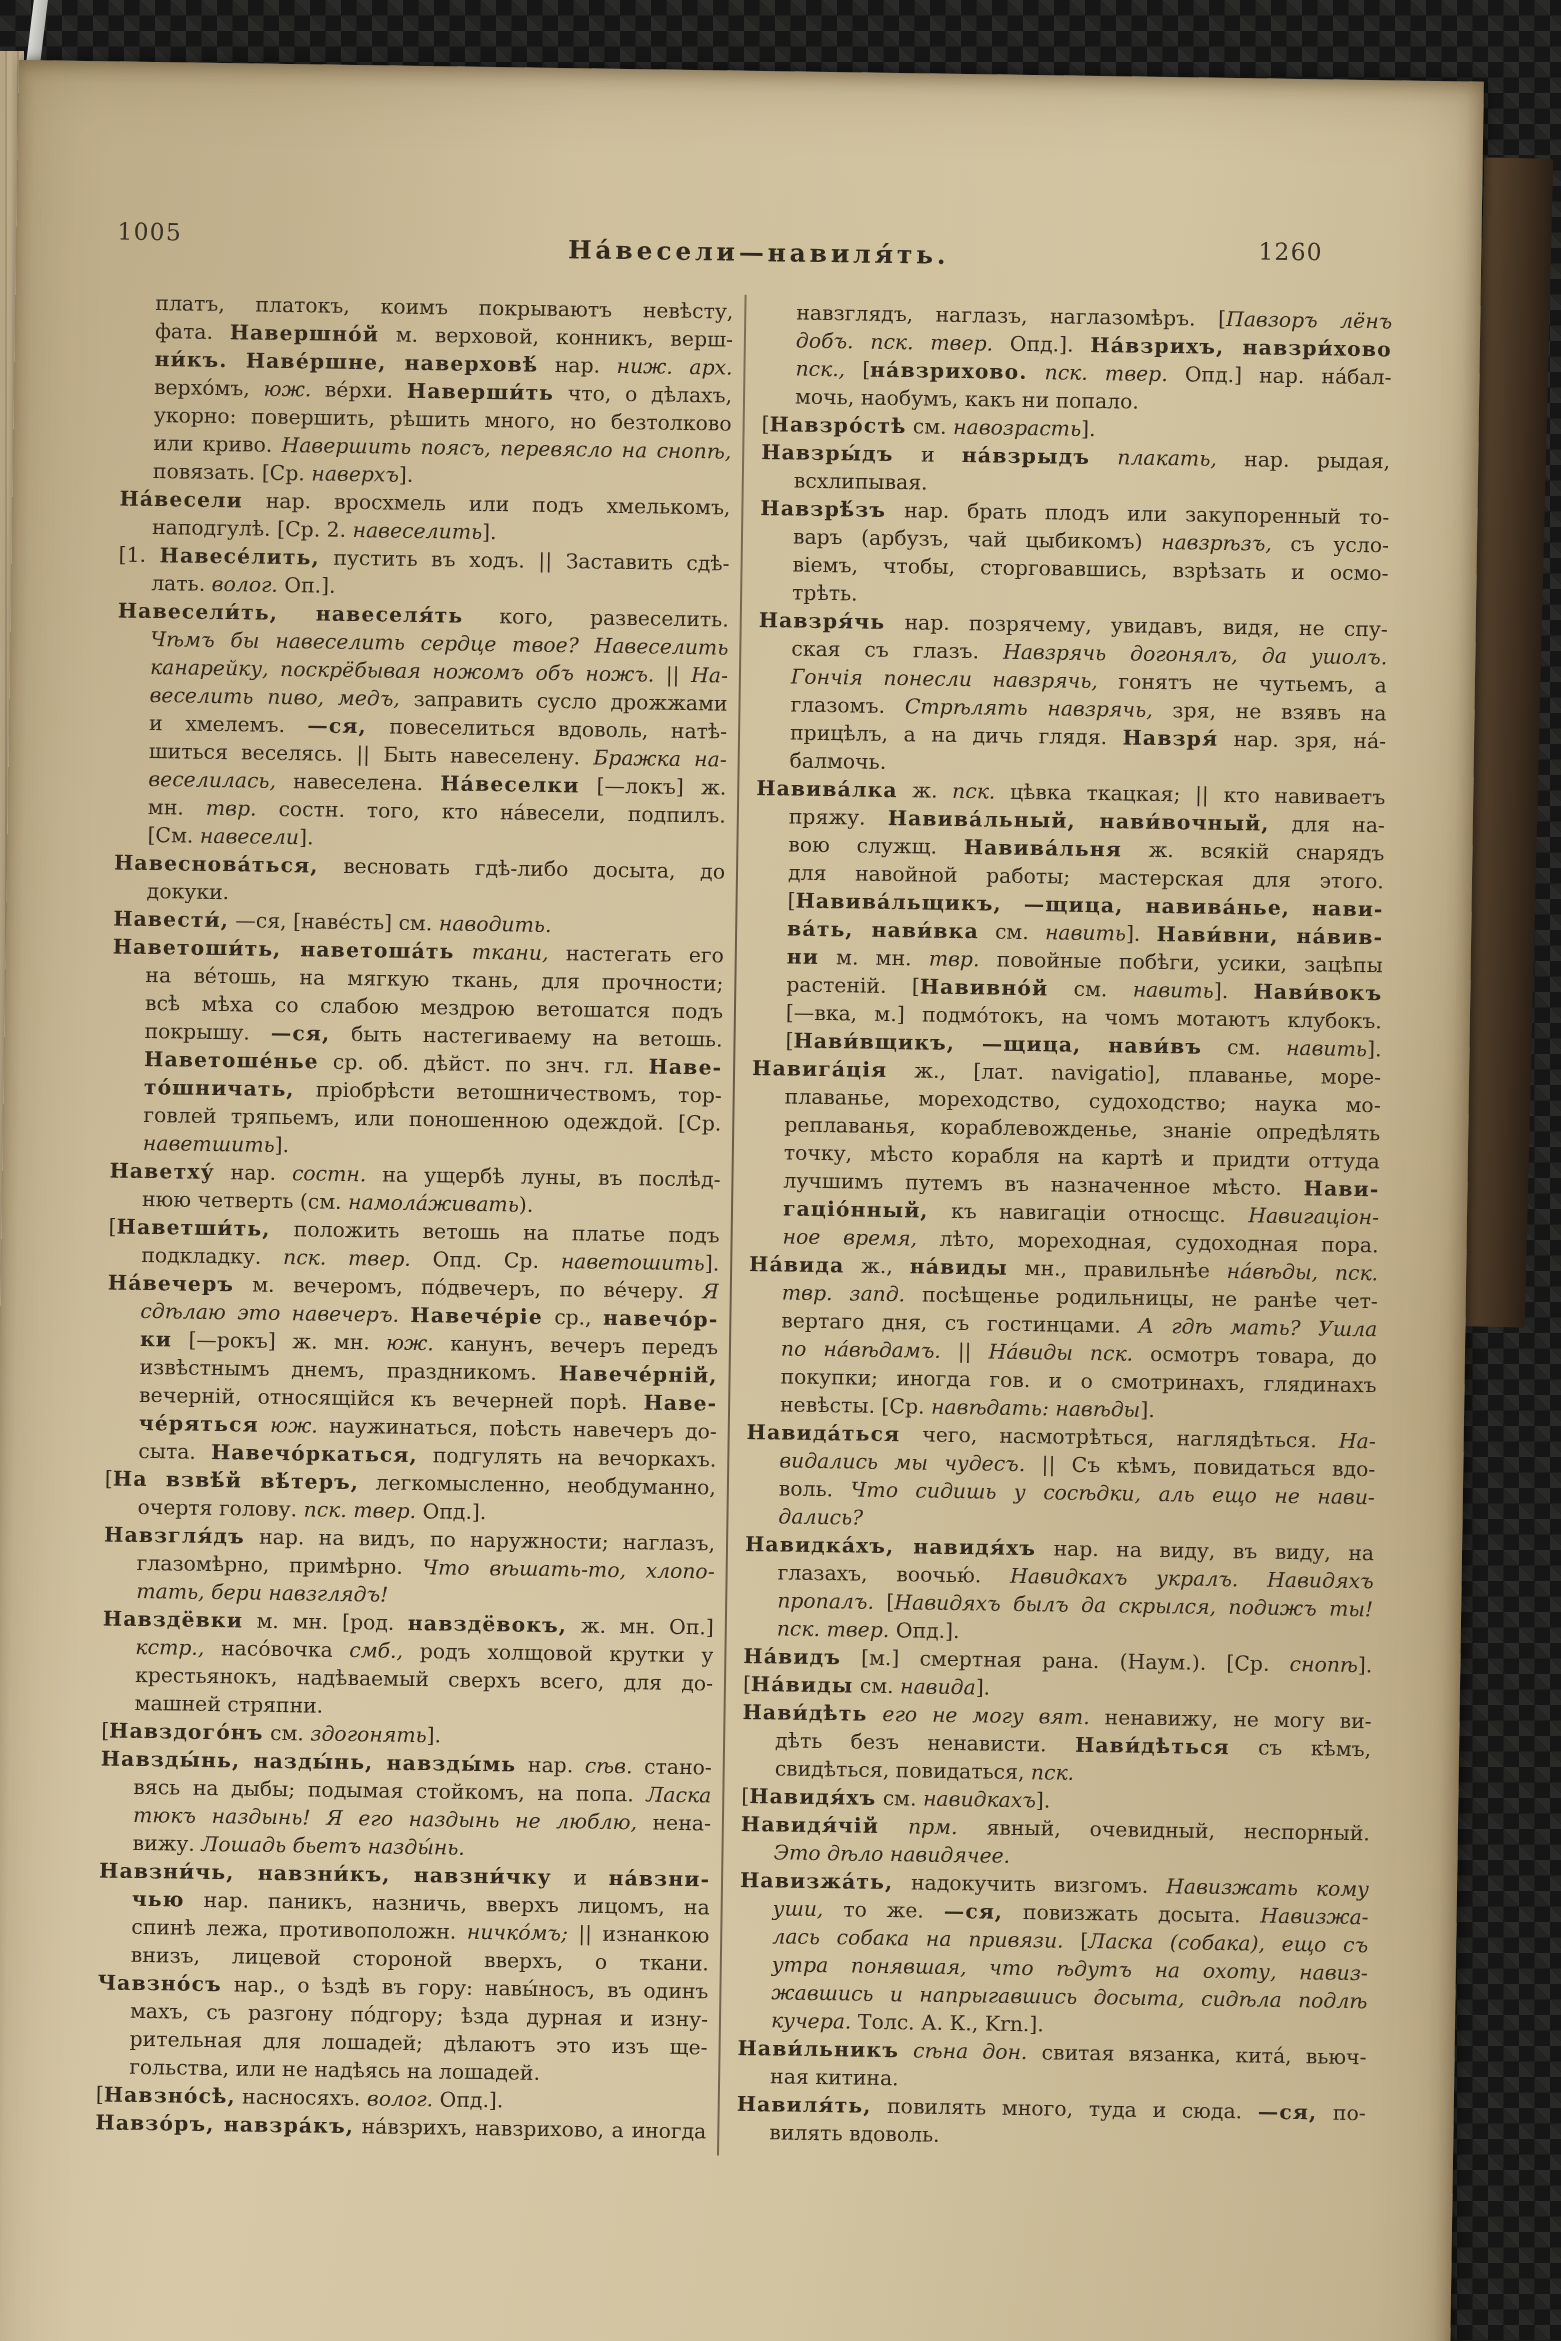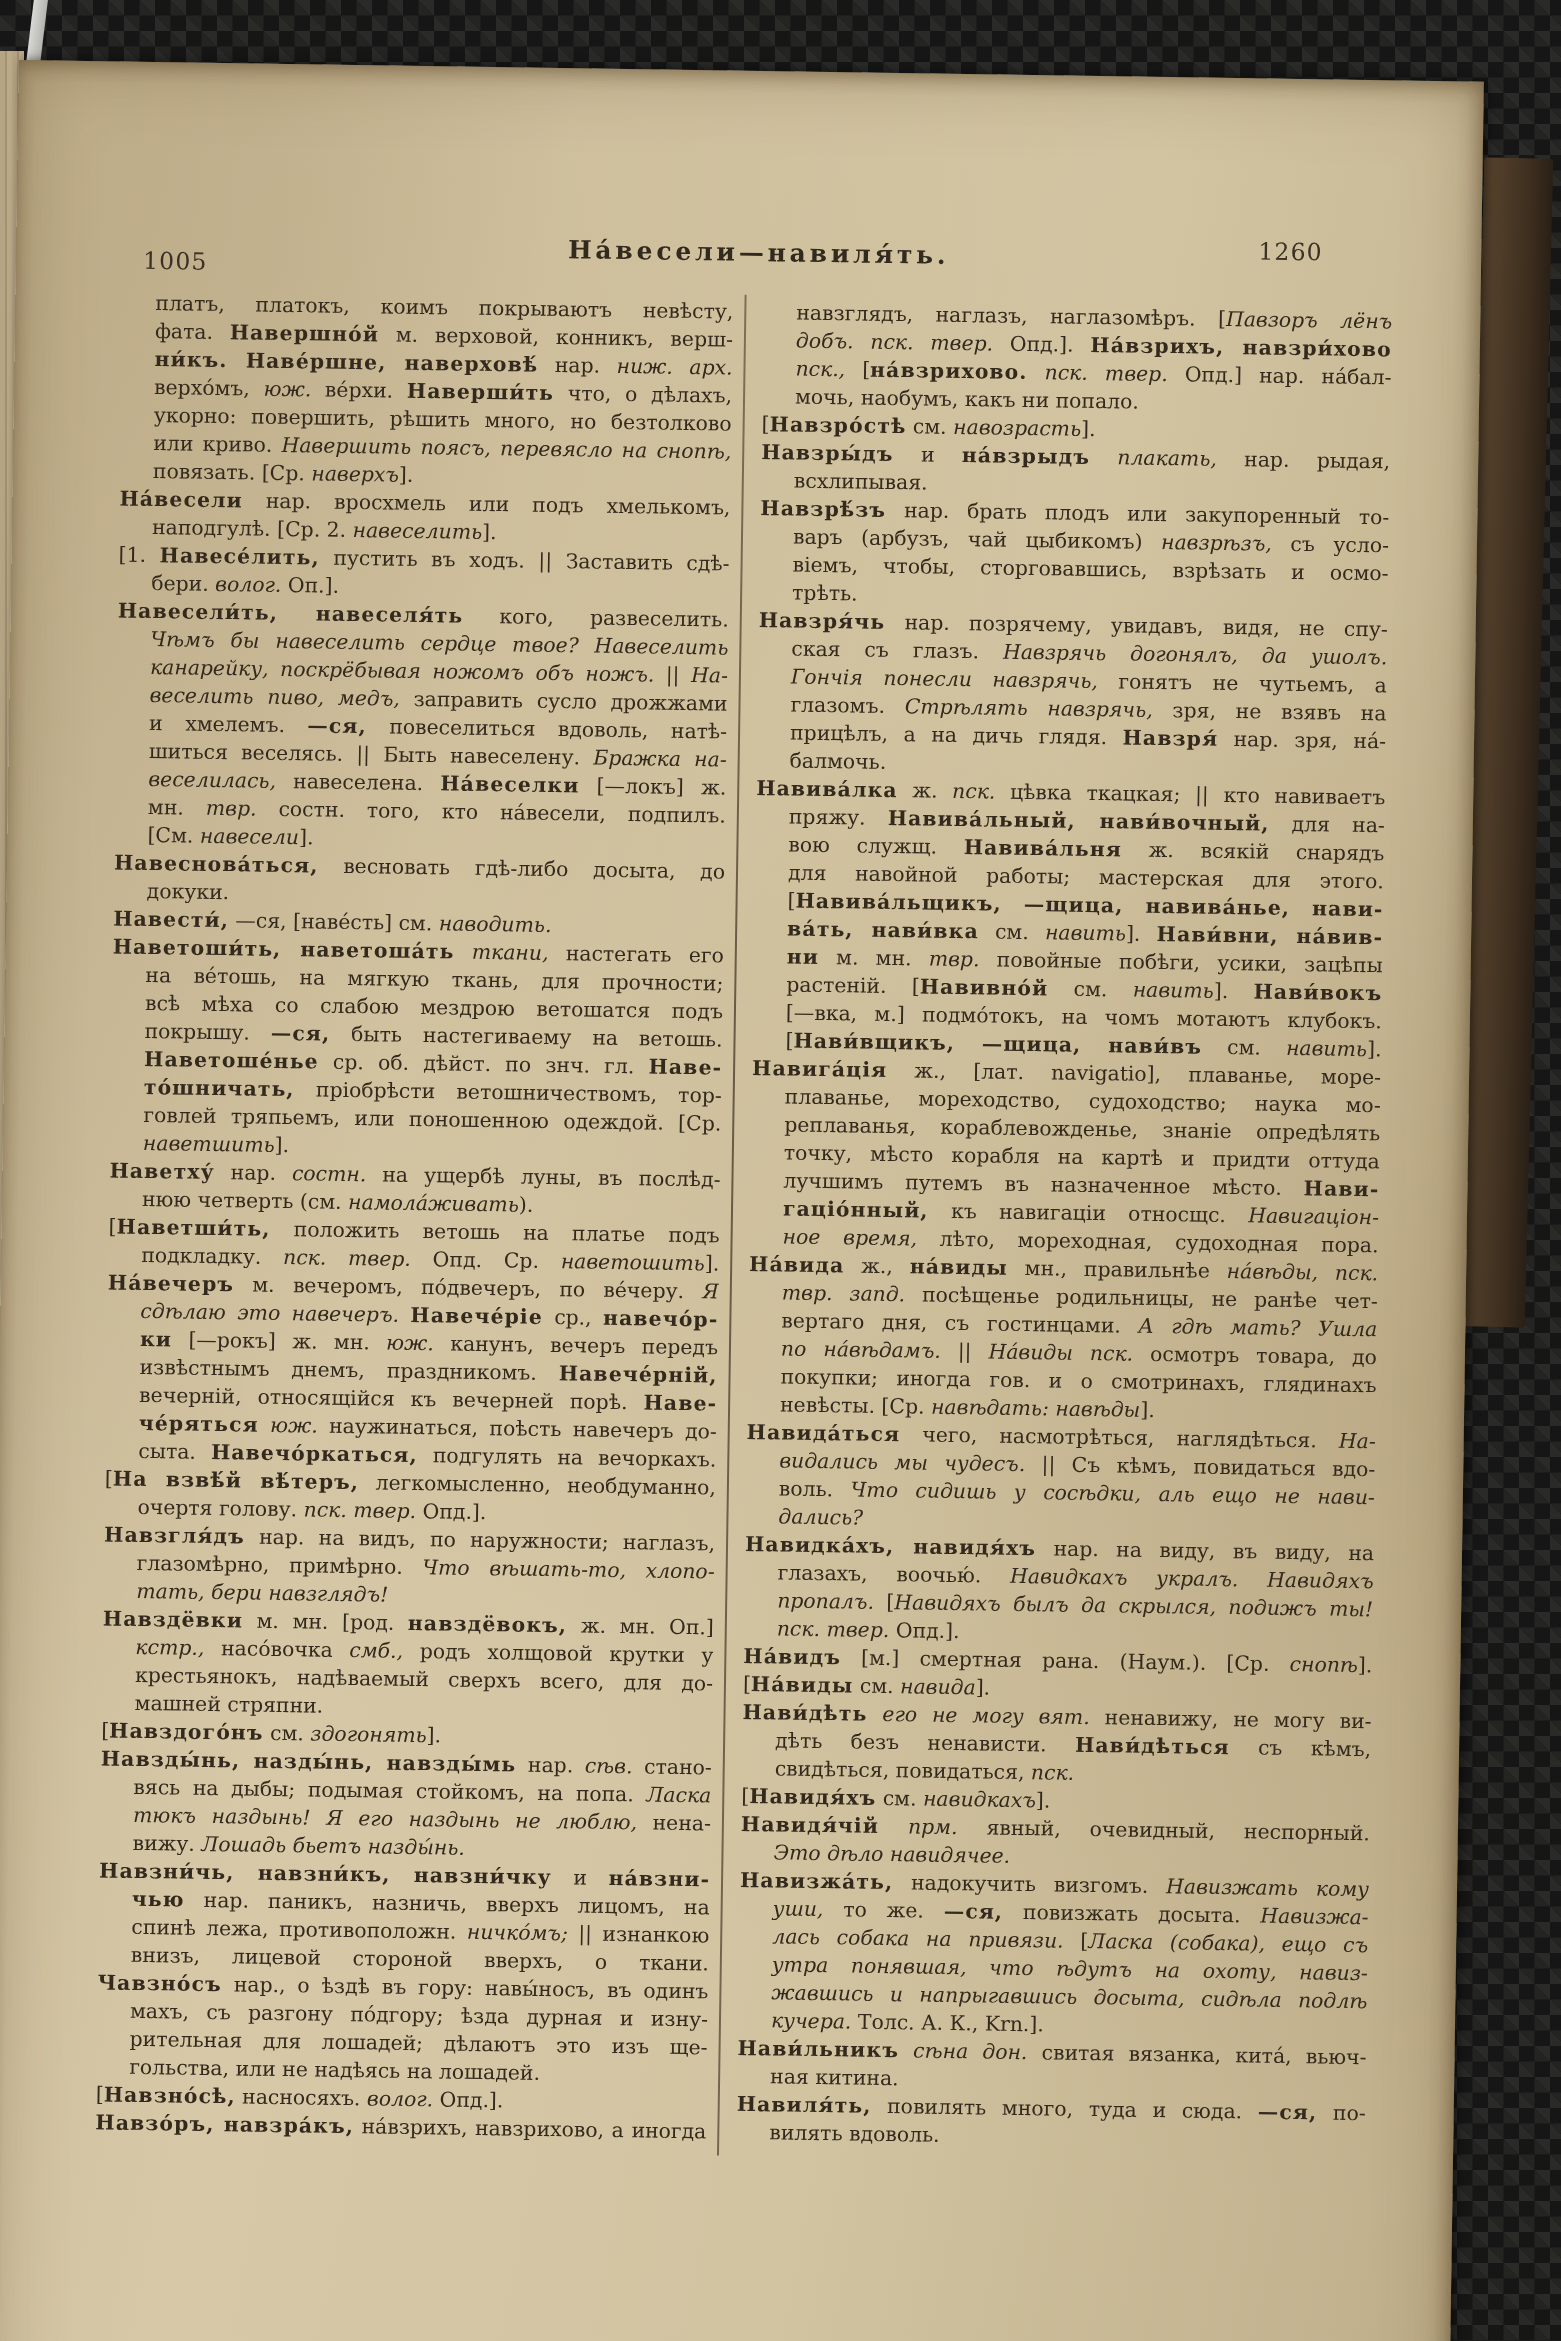--- a/index.html
+++ b/index.html
@@ -37,21 +37,21 @@
       radial-gradient(ellipse at 96% 55%, rgba(120,90,50,.12), transparent 45%),
       linear-gradient(100deg,#c3b390,#d7c9a8 30%,#d2c4a1 62%,#bfae8a);
     box-shadow:
       inset 0 0 75px rgba(85,62,30,.35),
       inset -5.4px 0 19.3px rgba(70,50,25,.30),
       inset 0 5.4px 16px rgba(70,50,25,.25),
       3.2px 0 11.8px rgba(0,0,0,.55);
     color:#33291c;
   }
   .pagenum{position:absolute;font-size:23.6px;letter-spacing:1.1px;color:#3a3126;}
-  .pagenum.left{left:101px;top:185px;margin-left:26px;}
+  .pagenum.left{left:101px;top:156px;}
   .pagenum.right{left:1242px;top:159px;}
   .running-head{
     position:absolute;left:107px;top:167px;width:1271px;text-align:center;
     font-size:25px;font-weight:bold;letter-spacing:3.8px;color:#332a1e;
   }
   .col{position:absolute;top:227px;}
   .col.left{left:107px;width:611px;}
   .col.right{left:748px;width:629px;}
   .divider{
     position:absolute;left:729px;top:224px;width:1.6px;height:1861px;
@@ -83,21 +83,21 @@
       <div class="tline"><span class="r">платъ, платокъ, коимъ покрываютъ невѣсту,</span></div>
       <div class="tline"><span class="r">фата. </span><span class="b">Навершнóй</span><span class="r"> м. верховой, конникъ, верш-</span></div>
       <div class="tline"><span class="b">ни́къ. Навéршне, наверховѣ́</span><span class="r"> нар. </span><span class="i">ниж. арх.</span></div>
       <div class="tline"><span class="r">верхóмъ, </span><span class="i">юж.</span><span class="r"> вéрхи. </span><span class="b">Наверши́ть</span><span class="r"> что, о дѣлахъ,</span></div>
       <div class="tline"><span class="r">укорно: повершить, рѣшить много, но безтолково</span></div>
       <div class="tline"><span class="r">или криво. </span><span class="i">Навершить поясъ, перевясло на снопѣ,</span></div>
       <div class="tline short"><span class="r">повязать. [Ср. </span><span class="i">наверхъ</span><span class="r">].</span></div>
       <div class="tline entry"><span class="b">Нáвесели</span><span class="r"> нар. вросхмель или подъ хмелькомъ,</span></div>
       <div class="tline short"><span class="r">наподгулѣ. [Ср. 2. </span><span class="i">навеселить</span><span class="r">].</span></div>
       <div class="tline entry"><span class="r">[1. </span><span class="b">Навесéлить,</span><span class="r"> пустить въ ходъ. || Заставить сдѣ-</span></div>
-      <div class="tline short"><span class="r">бери. </span><span class="i">волог.</span><span class="r"> Оп.].</span></div>
+      <div class="tline short"><span class="r">лать. </span><span class="i">волог.</span><span class="r"> Оп.].</span></div>
       <div class="tline entry"><span class="b">Навесели́ть, навеселя́ть</span><span class="r"> кого, развеселить.</span></div>
       <div class="tline"><span class="i">Чѣмъ бы навеселить сердце твое? Навеселить</span></div>
       <div class="tline"><span class="i">канарейку, поскрёбывая ножомъ объ ножъ.</span><span class="r"> || </span><span class="i">На-</span></div>
       <div class="tline"><span class="i">веселить пиво, медъ,</span><span class="r"> заправить сусло дрожжами</span></div>
       <div class="tline"><span class="r">и хмелемъ. </span><span class="b">—ся,</span><span class="r"> повеселиться вдоволь, натѣ-</span></div>
       <div class="tline"><span class="r">шиться веселясь. || Быть навеселену. </span><span class="i">Бражка на-</span></div>
       <div class="tline"><span class="i">веселилась,</span><span class="r"> навеселена. </span><span class="b">Нáвеселки</span><span class="r"> [—локъ] ж.</span></div>
       <div class="tline"><span class="r">мн. </span><span class="i">твр.</span><span class="r"> состн. того, кто нáвесели, подпилъ.</span></div>
       <div class="tline short"><span class="r">[См. </span><span class="i">навесели</span><span class="r">].</span></div>
       <div class="tline entry"><span class="b">Навесновáться,</span><span class="r"> весновать гдѣ-либо досыта, до</span></div>

